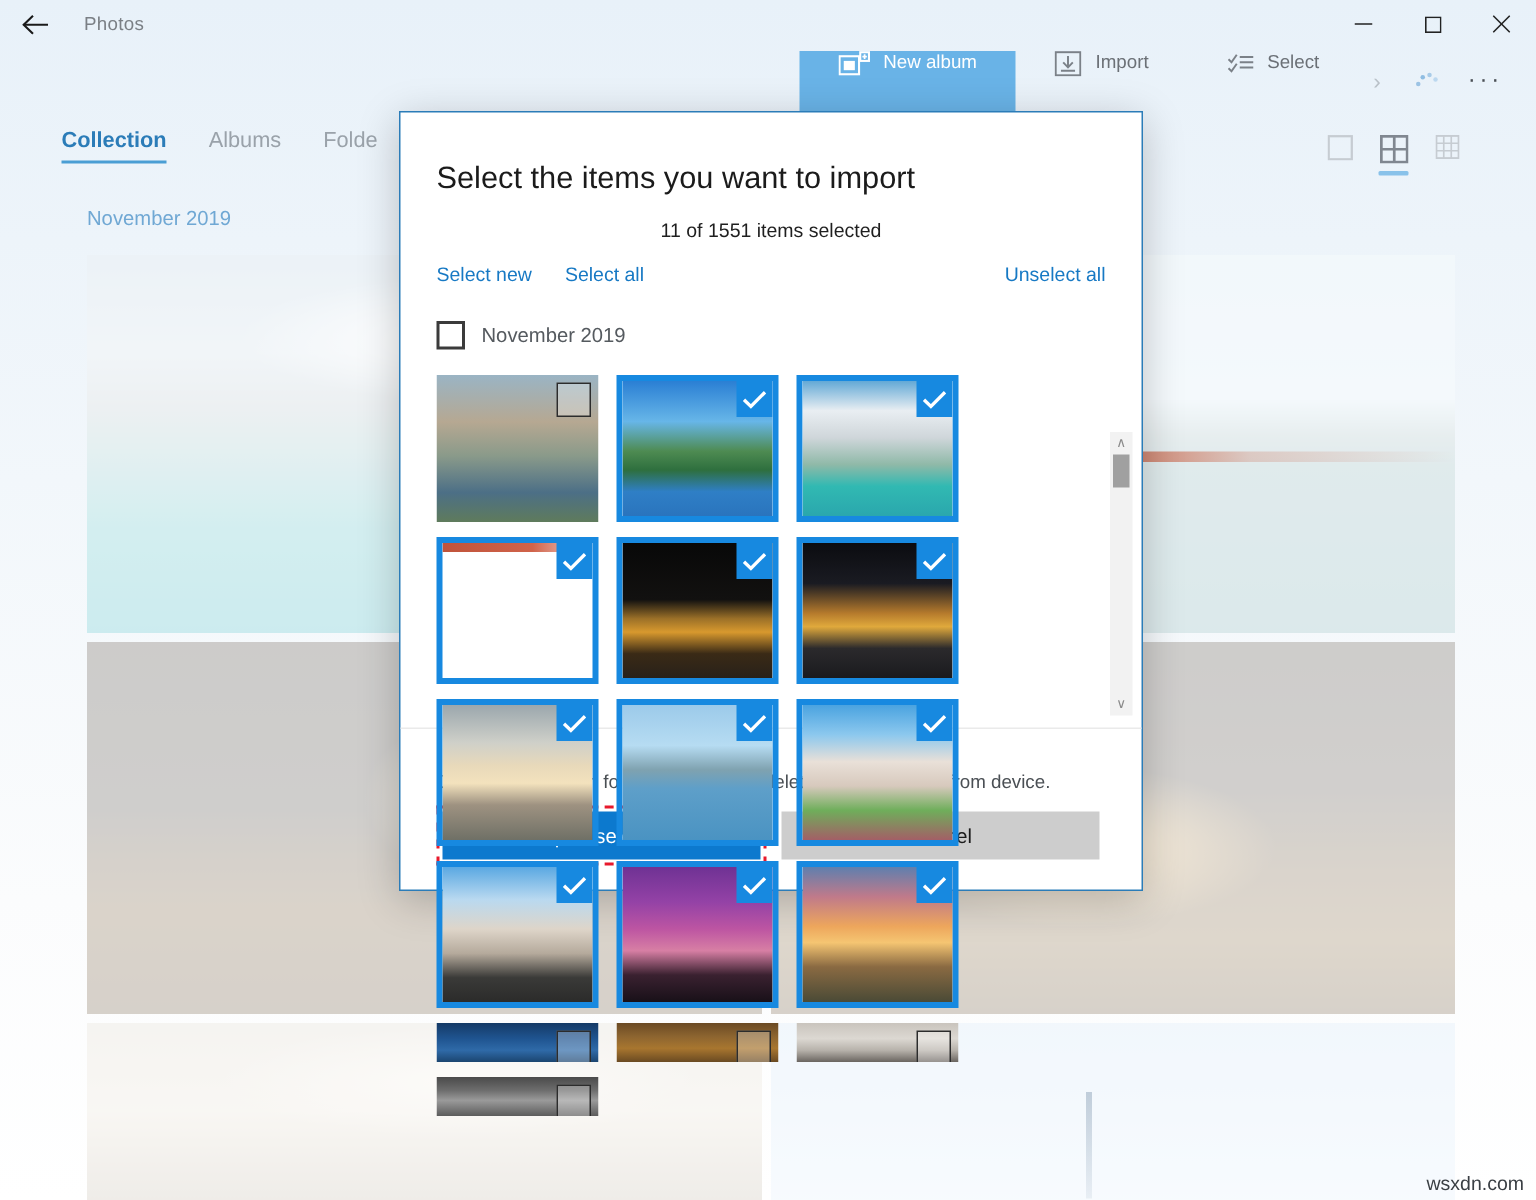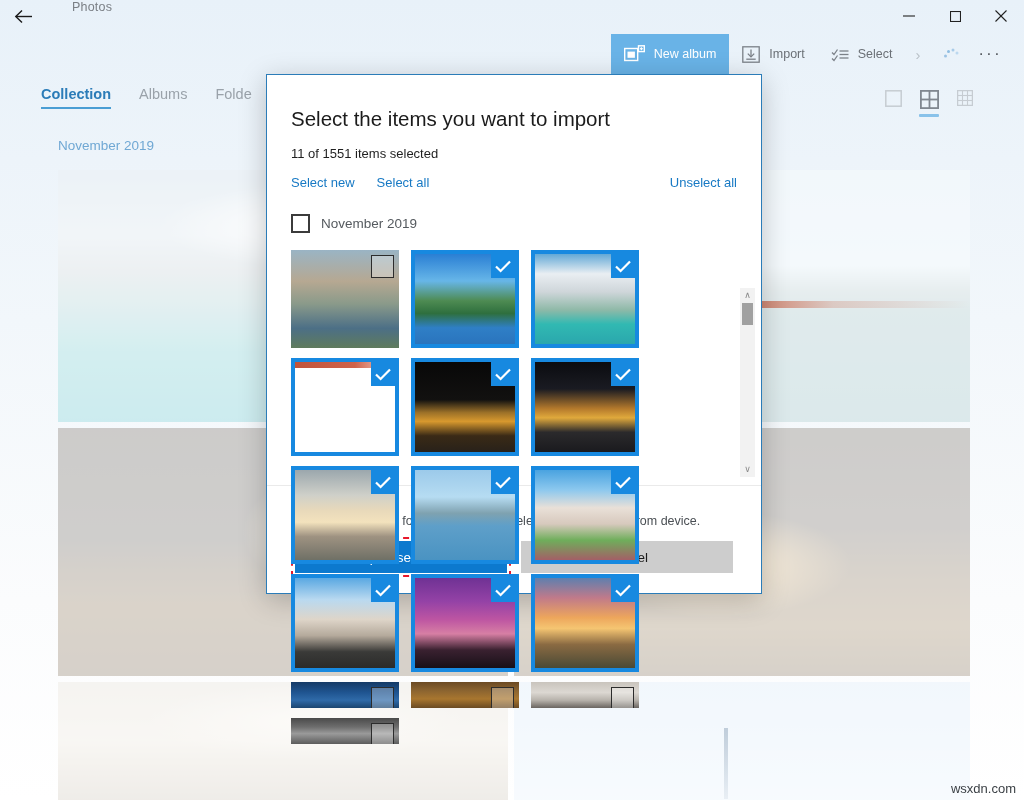--- a/index.html
+++ b/index.html
@@ -10,21 +10,21 @@
     background: #ffffff;
   }
   #app {
     position: relative; width: 1024px; height: 800px;
     background: linear-gradient(180deg, #e8f1f9 0%, #f2f7fb 40%, #fbfcfd 75%, #ffffff 100%);
   }
 
   
   .titlebar {
     position: absolute; top: 0; left: 0; width: 1024px; height: 32px;
-    display: flex;  gap: 16px;
+    display: flex; align-items: center;
   }
   .back-btn {
     width: 46px; height: 32px; display: flex; align-items: center; justify-content: center;
     color: #1a1a1a; font-size: 17px; line-height: 1;
   }
   .app-title {
     font-size: 12.5px; color: #7a7f85; margin-left: 10px; letter-spacing: .2px;
   }
   .win-controls { margin-left: auto; display: flex; height: 32px; }
   .win-btn {
@@ -32,21 +32,21 @@
     color: #222; font-size: 12px;
   }
   .win-btn.close { font-size: 14px; }
 
   
   .cmdbar {
     position: absolute; top: 32px; left: 0; width: 1024px; height: 44px;
     display: flex; align-items: center; justify-content: flex-end; padding-right: 8px;
   }
   .cmd-item {
-    display: flex; align-items: center; height: 40px; padding: 0 13px; gap: 9px;
+    display: flex; align-items: flex-start; height: 40px; padding: 0 26px; gap: 9px;
     color: #6b7076; font-size: 12.5px; white-space: nowrap;
   }
   .cmd-item.active { background: #69b3e7; color: #ffffff; }
   .cmd-ico { display: inline-flex; align-items: center; }
   .cmd-ico svg { display: block; }
   .cmd-chev { padding: 0 10px; color: #b9c1c8; font-size: 15px; }
   .cmd-spinner { padding: 0 8px; display: flex; align-items: center; }
   .cmd-dots { padding: 0 14px 0 10px; color: #4a4f55; font-size: 16px; letter-spacing: 2.5px; }
 
   
@@ -143,21 +143,21 @@
 
   
   .dialog {
     position: absolute; left: 266px; top: 74px; width: 496px; height: 520px;
     background: #ffffff; border: 1px solid #2b7cb8;
     box-shadow: 0 6px 26px rgba(0,0,0,.22);
     display: flex; flex-direction: column;
   }
   .dlg-head { padding: 32px 24px 0 24px; }
   .dlg-title { font-size: 20.5px; color: #1b1b1b; font-weight: 400; }
-  .dlg-sub { font-size: 13px; color: #1f1f1f; margin-top: 15px; }
+  .dlg-sub { font-size: 13px; color: #1f1f1f; margin-top: 15px; text-align: center; }
   .dlg-links { display: flex; align-items: flex-end; margin-top: 14px; }
   .dlg-link { font-size: 13px; color: #1779c4; margin-right: 22px; }
   .dlg-link.right { margin-right: 0; margin-left: auto; }
 
   .dlg-body { position: relative; flex: 1; min-height: 0; padding: 0 24px; margin-top: 16px; }
   .group-row { display: flex; align-items: center; gap: 11px; height: 34px; }
   .cbx-empty {
     width: 19px; height: 19px; border: 2px solid #3b3b3b; background: #fff; flex: none;
   }
   .group-name { font-size: 13.5px; color: #555a5f; }

